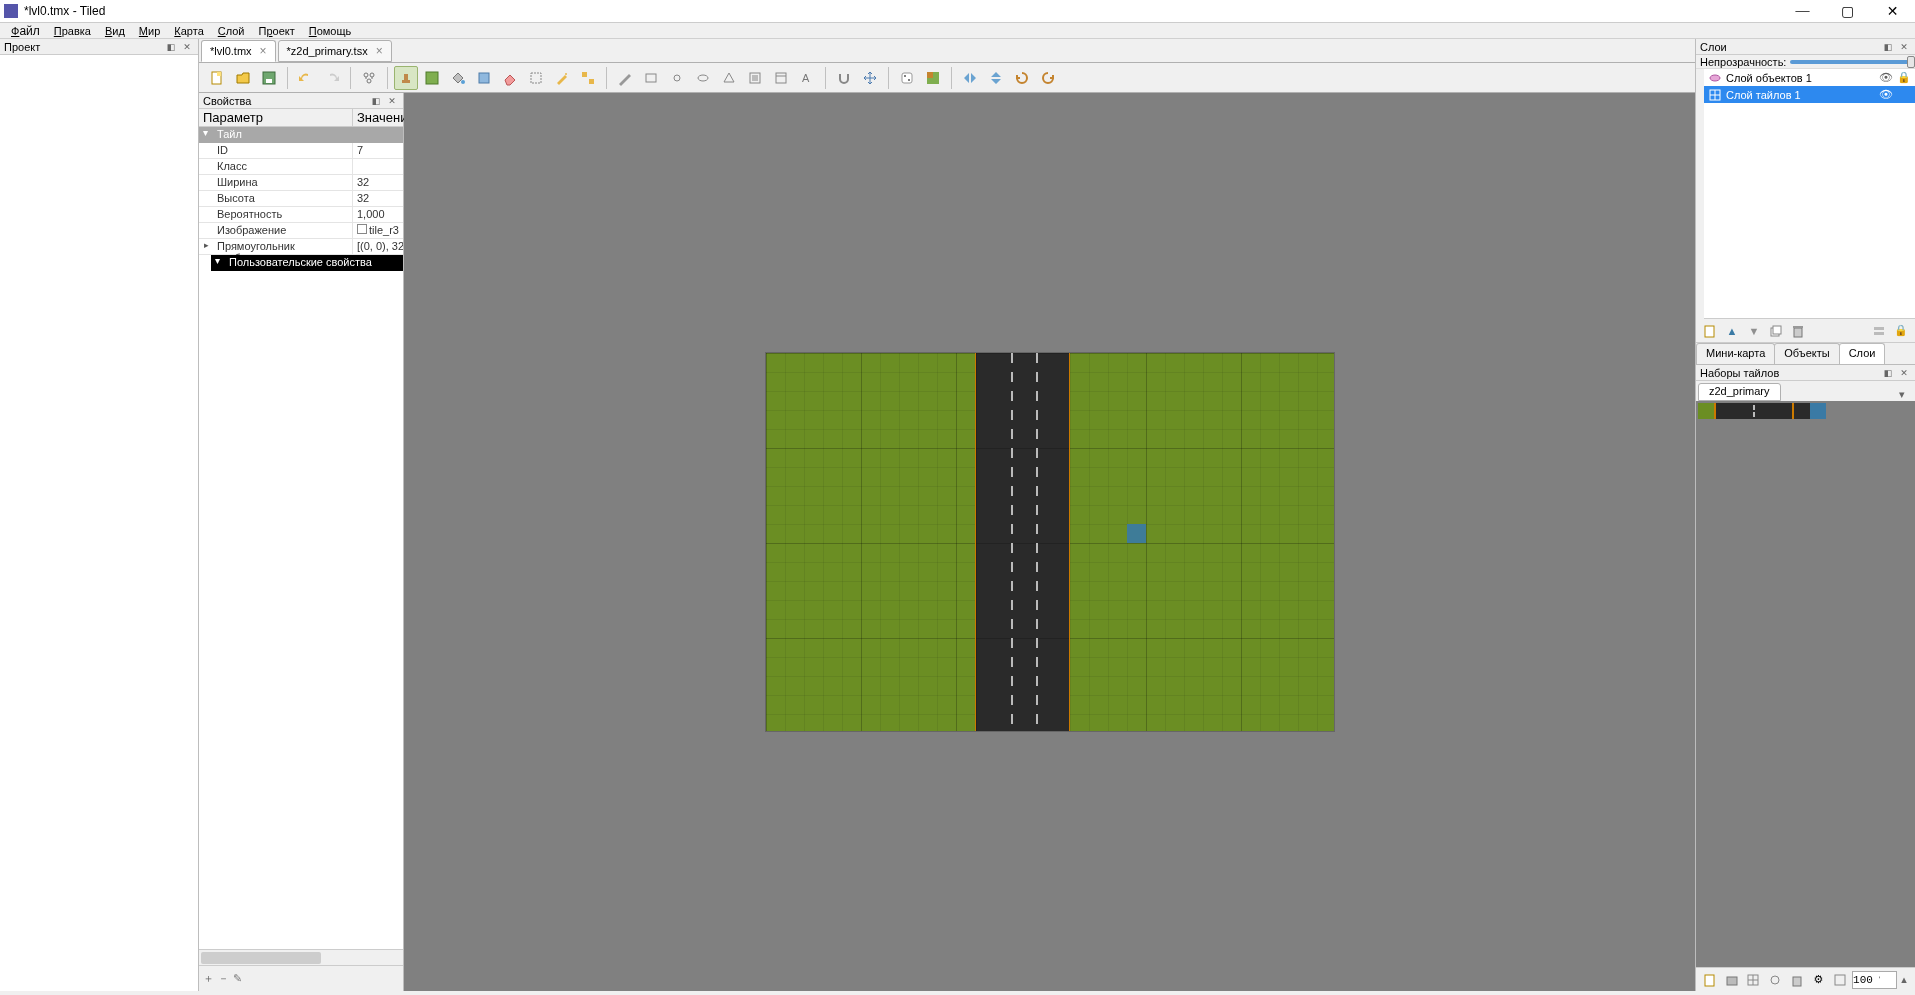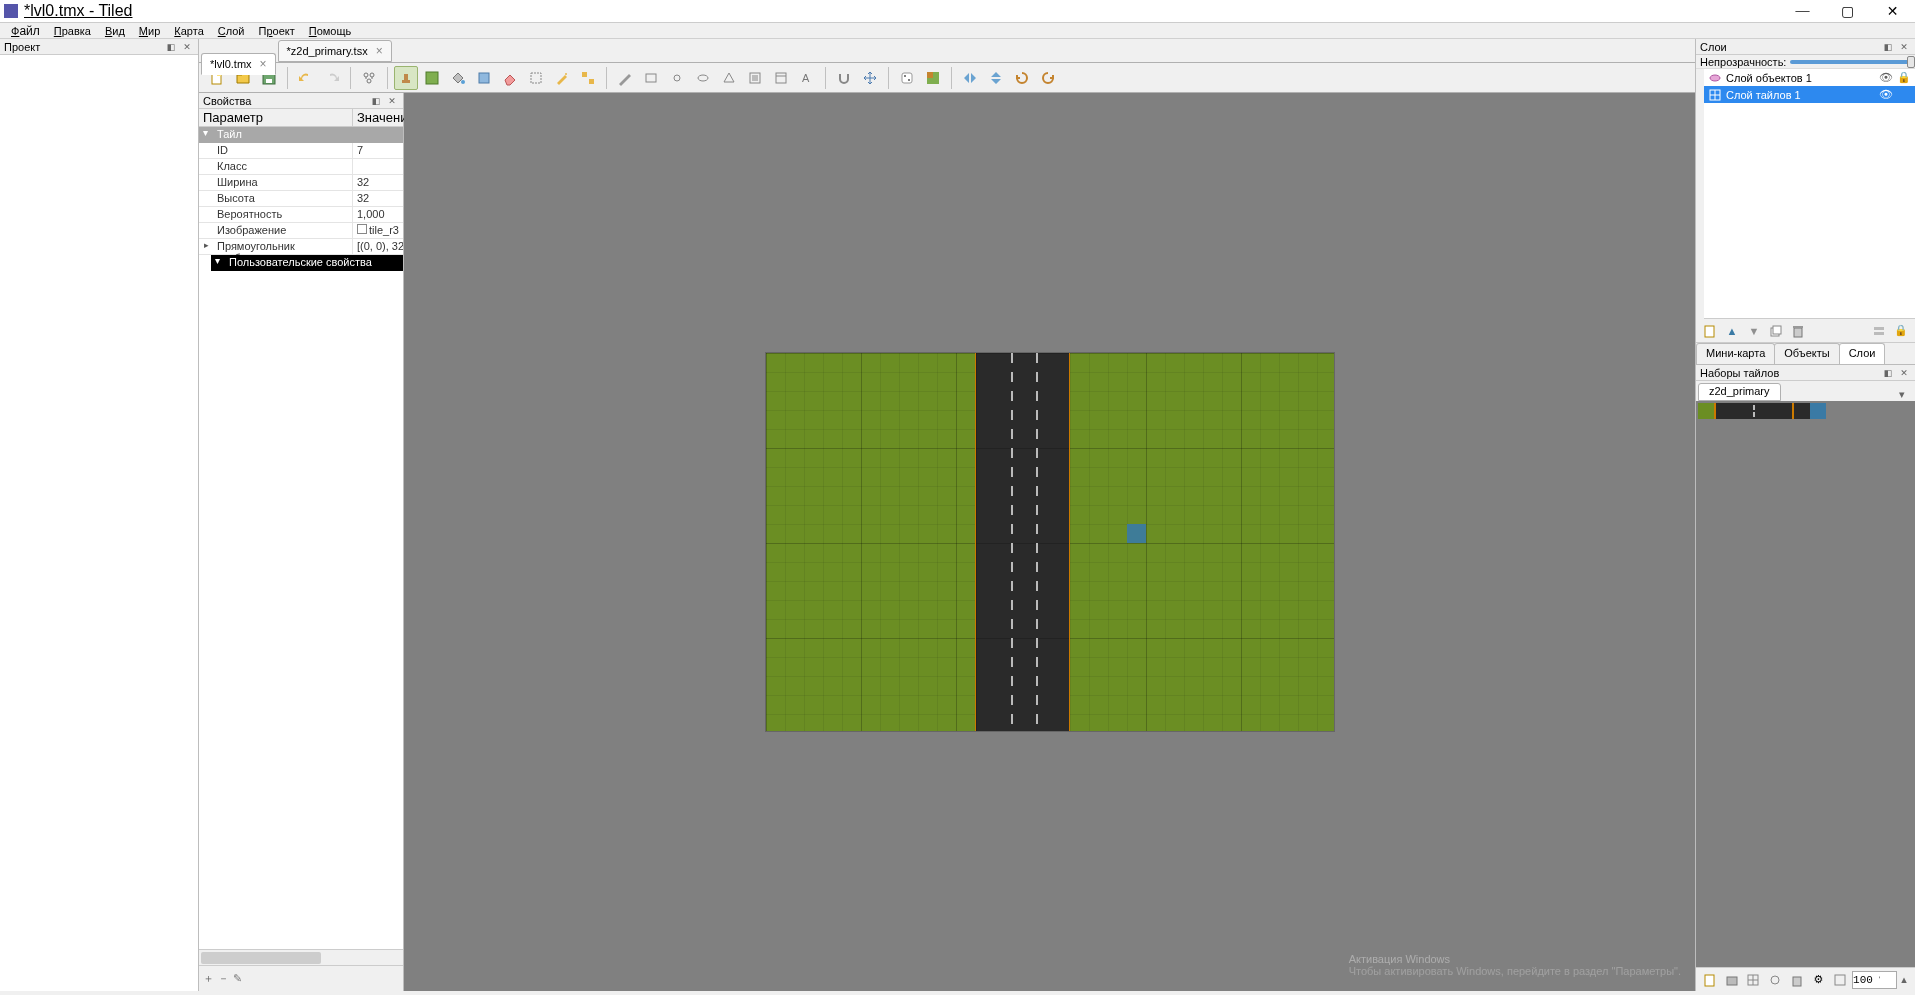--- a/index.html
+++ b/index.html
@@ -1,21 +1,21 @@
 <!DOCTYPE html>
 <html><head>
 <meta charset="utf-8">
 <style>
 * { margin: 0; padding: 0; box-sizing: border-box; font-family: "Segoe UI", Tahoma, sans-serif; font-size: 11px; }
 body { background: #f0f0f0; width: 1915px; height: 995px; overflow: hidden; user-select: none; }
 
 
 .titlebar { height: 23px; background: #fff; display: flex; align-items: center; padding-left: 4px; border-bottom: 1px solid #ccc; }
 .titlebar .app-icon { width: 14px; height: 14px; background: #55a; margin-right: 6px; }
-.titlebar .title { flex: 1; font-size: 16px; text-decoration: underline; }
+.titlebar .title { flex: 1; font-size: 12px; }
 .titlebar .winbtn { width: 45px; height: 23px; display: flex; align-items: center; justify-content: center; font-size: 14px; font-family: "Segoe UI Symbol"; }
 
 
 .menubar { height: 16px; background: #f0f0f0; display: flex; align-items: center; padding-left: 4px; border-bottom: 1px solid #d0d0d0; }
 .menubar .menuitem { padding: 2px 7px; font-size: 12px; }
 .menubar .menuitem u { text-decoration: underline; }
 
 
 .main { display: flex; height: calc(100% - 43px); }
 
@@ -24,21 +24,21 @@
 .panel-header { height: 16px; background: #efefef; display: flex; align-items: center; padding: 0 4px; border-bottom: 1px solid #ccc; font-size: 11px; }
 .panel-header .label { flex: 1; }
 .panel-header .pbtn { width: 14px; height: 12px; margin-left: 2px; display: flex; align-items: center; justify-content: center; font-size: 9px; color: #666; border: 1px solid transparent; }
 
 
 .center-col { flex: 1; display: flex; flex-direction: column; }
 
 
 .filetabs { height: 24px; background: #f0f0f0; display: flex; align-items: flex-end; padding-left: 2px; border-bottom: 1px solid #b0b0b0; }
 .filetab { height: 22px; padding: 0 8px; display: flex; align-items: center; gap: 8px; border: 1px solid #b0b0b0; background: #f7f7f7; border-top-left-radius: 3px; border-top-right-radius: 3px; margin-right: 2px; }
-.filetab.active { background: #fff; border-bottom-color: #fff; position: relative; top: 13px; }
+.filetab.active { background: #fff; border-bottom-color: #fff; position: relative; top: 0; }
 .filetab .x { color: #888; font-size: 12px; }
 
 
 .toolbar { height: 30px; background: #f0f0f0; display: flex; align-items: center; padding: 0 6px; gap: 2px; border-bottom: 1px solid #b0b0b0; }
 .toolbar .tb { width: 24px; height: 24px; display: flex; align-items: center; justify-content: center; border: 1px solid transparent; border-radius: 2px; }
 .toolbar .sep { width: 1px; height: 22px; background: #c0c0c0; margin: 0 4px; }
 
 
 .work-split { flex: 1; display: flex; overflow: hidden; }
 
@@ -405,24 +405,20 @@
           <div class="tb" style="opacity:.5">✎</div>
         </div>
       </div>
 
       <div class="canvas-wrap">
         <div class="map">
           <div class="grass"></div>
           <div class="road"></div>
           <div class="cursor-tile"></div>
         </div>
-        <div class="canvas-watermark">
-          <div>Активация Windows</div>
-          <div class="sub">Чтобы активировать Windows, перейдите в раздел "Параметры".</div>
-        </div>
       </div>
     </div>
   </div>
 
   <div class="right-dock">
     <div class="panel-header">
       <span class="label">Слои</span>
       <span class="pbtn">◧</span>
       <span class="pbtn">✕</span>
     </div>

